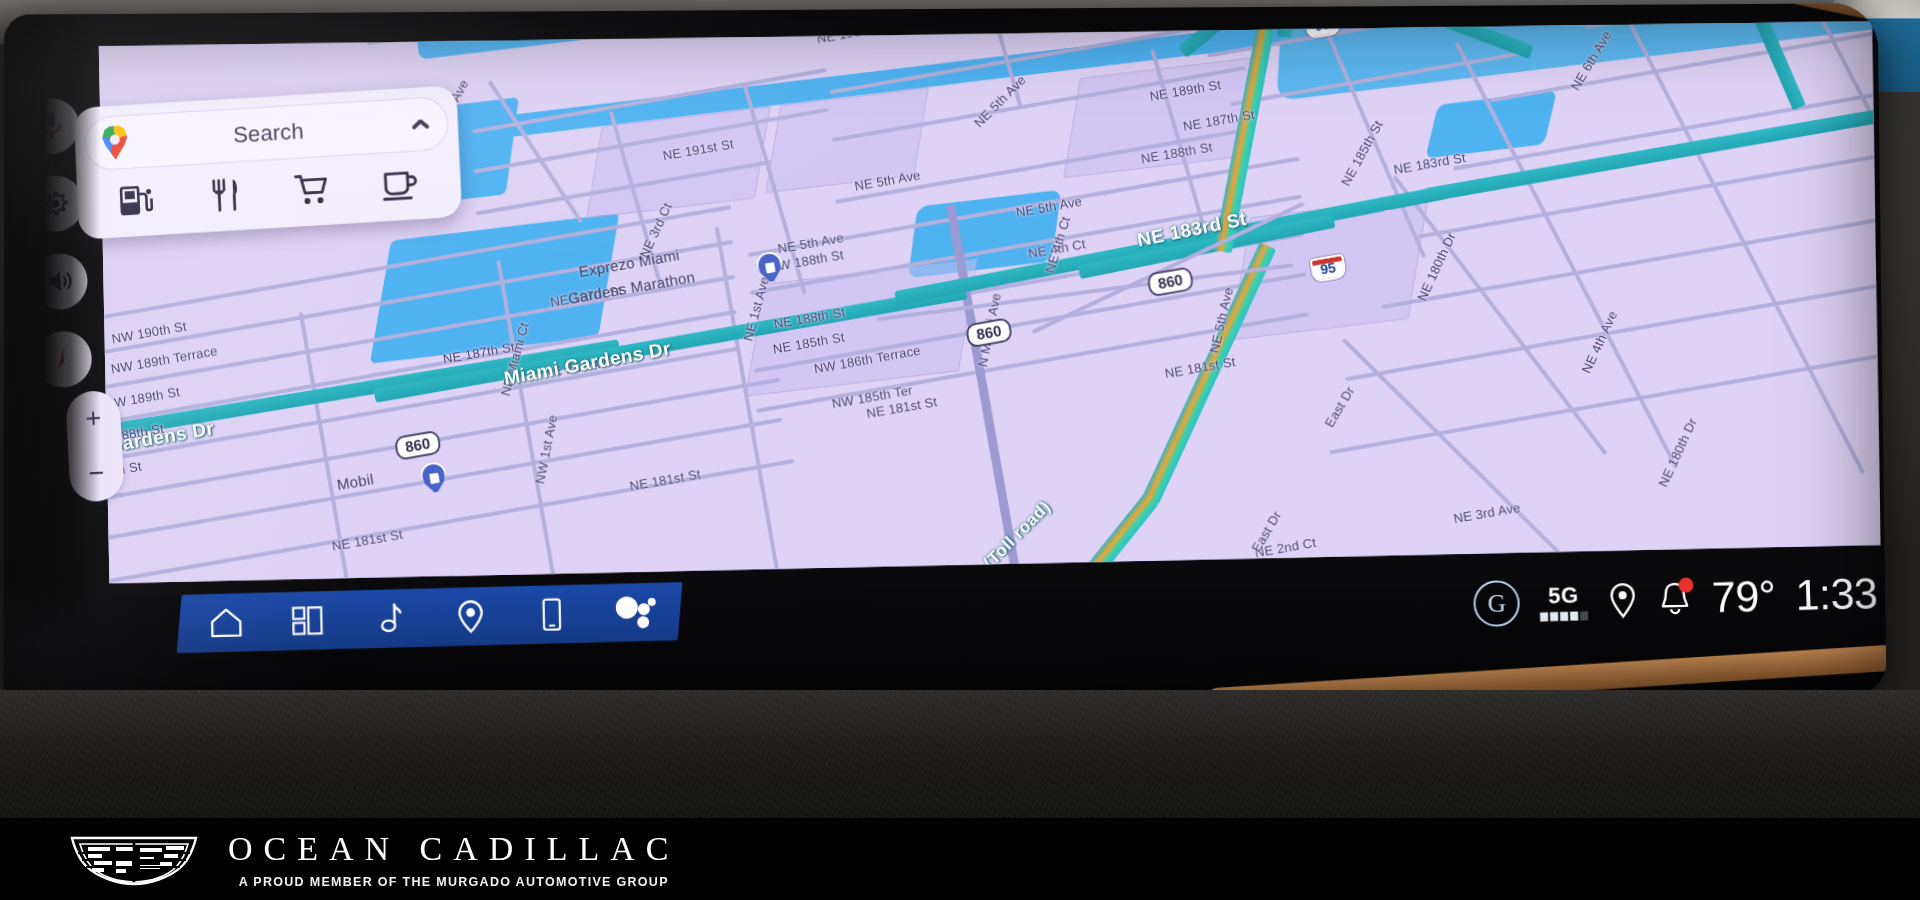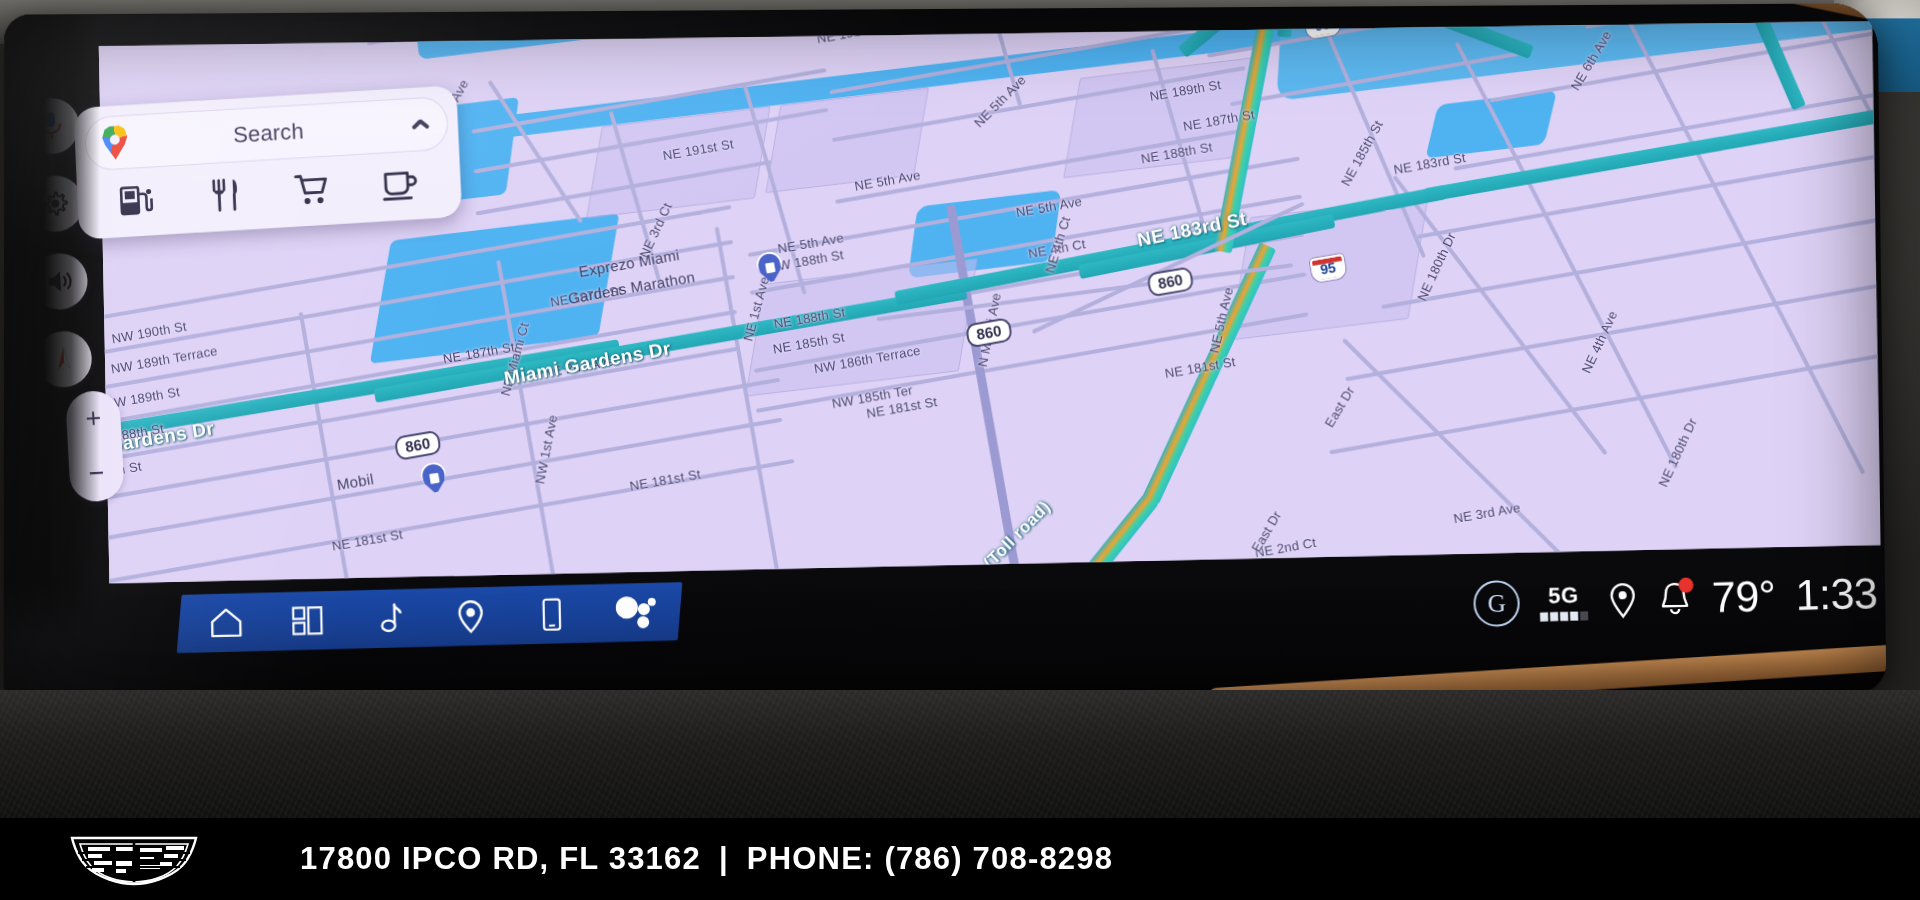--- a/index.html
+++ b/index.html
@@ -738,21 +738,20 @@
             <rect x="98" y="14" width="18" height="4"></rect>
             <rect x="96" y="22" width="14" height="4"></rect>
             <rect x="92" y="30" width="12" height="4"></rect>
           </g>
           <line x1="66" y1="8" x2="66" y2="50" stroke="#000" stroke-width="2.6"></line>
           <line x1="10" y1="21" x2="122" y2="21" stroke="#000" stroke-width="2"></line>
           <line x1="14" y1="28" x2="118" y2="28" stroke="#000" stroke-width="2"></line>
           <line x1="18" y1="35" x2="112" y2="35" stroke="#000" stroke-width="2"></line>
         </svg>
       </span>
-      <span class="banner-contact">
-        <span>17800 IPCO RD, FL 33162</span>
-        <span class="sep">|</span>
-        <span>PHONE: (786) 708-8298</span>
+      <span class="dealer-block">
+        <span class="dealer-name">OCEAN CADILLAC</span>
+        <span class="dealer-sub">A PROUD MEMBER OF THE  MURGADO AUTOMOTIVE GROUP</span>
       </span>
     </div>
   </div>
 
 </div>
 
 </body></html>

